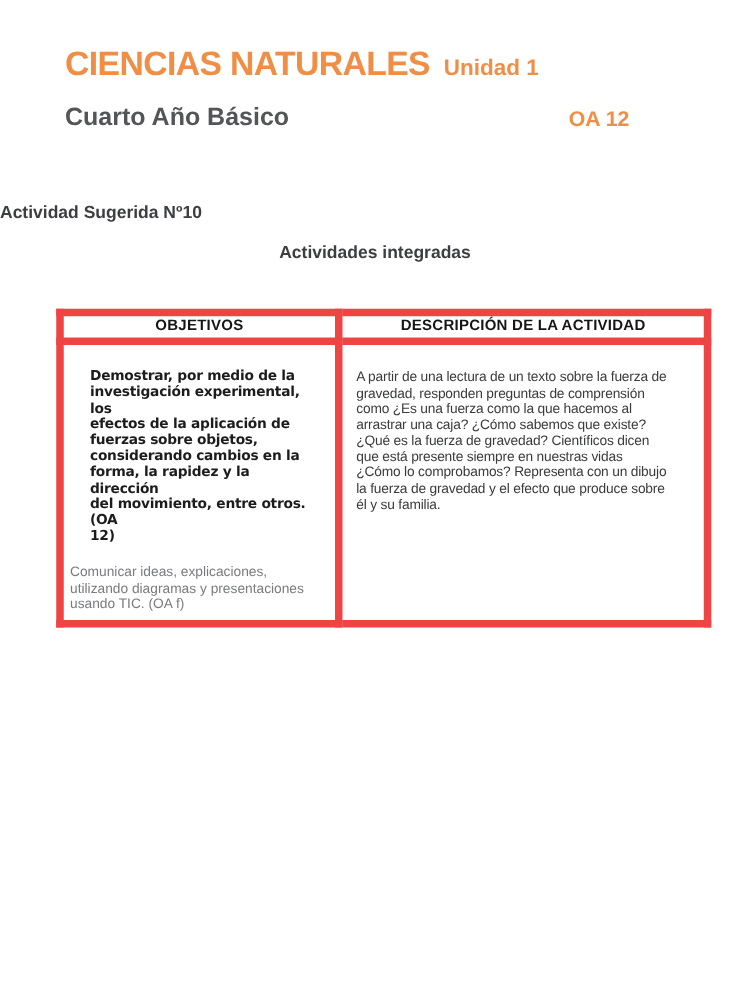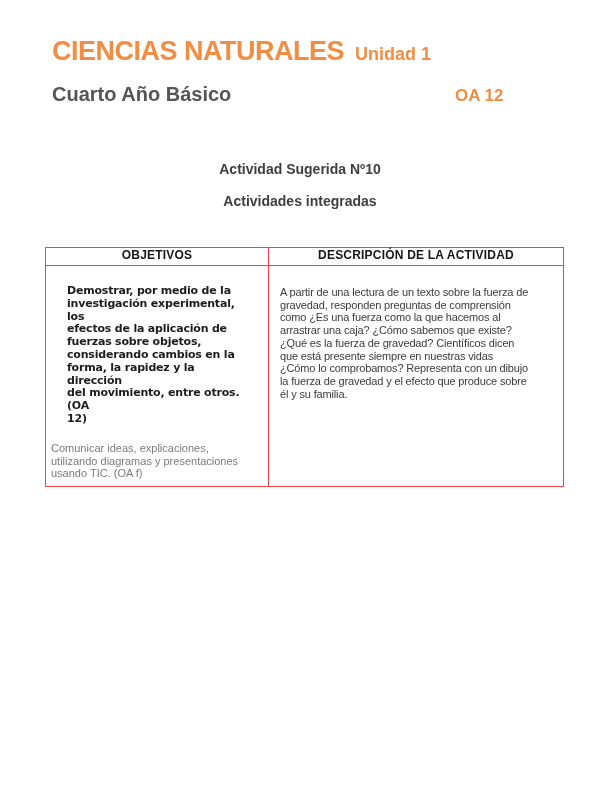--- a/index.html
+++ b/index.html
@@ -61,21 +61,21 @@
     color: #EF8E44;
     line-height: 1;
   }
 
   
   .activity-title {
     position: absolute;
     left: 0;
     top: 162px;
     width: 600px;
-    text-align: center;
+    text-align: left;
     font-size: 14px;
     font-weight: bold;
     color: #3D3E40;
     line-height: 1;
   }
   .activity-subtitle {
     position: absolute;
     left: 0;
     top: 194px;
     width: 600px;
@@ -90,21 +90,21 @@
   .activity-table {
     position: absolute;
     left: 45px;
     top: 247px;
     width: 518px;
     border-collapse: collapse;
     table-layout: fixed;
   }
   .activity-table th,
   .activity-table td {
-    border: 1px solid #ef4444;
+    border: 6px solid #ef4444;
     vertical-align: top;
   }
   .activity-table th {
     height: 15px;
     padding: 1px 2px 1px 2px;
     font-size: 12px;
     font-weight: bold;
     color: #161616;
     text-align: center;
     line-height: 13px;

